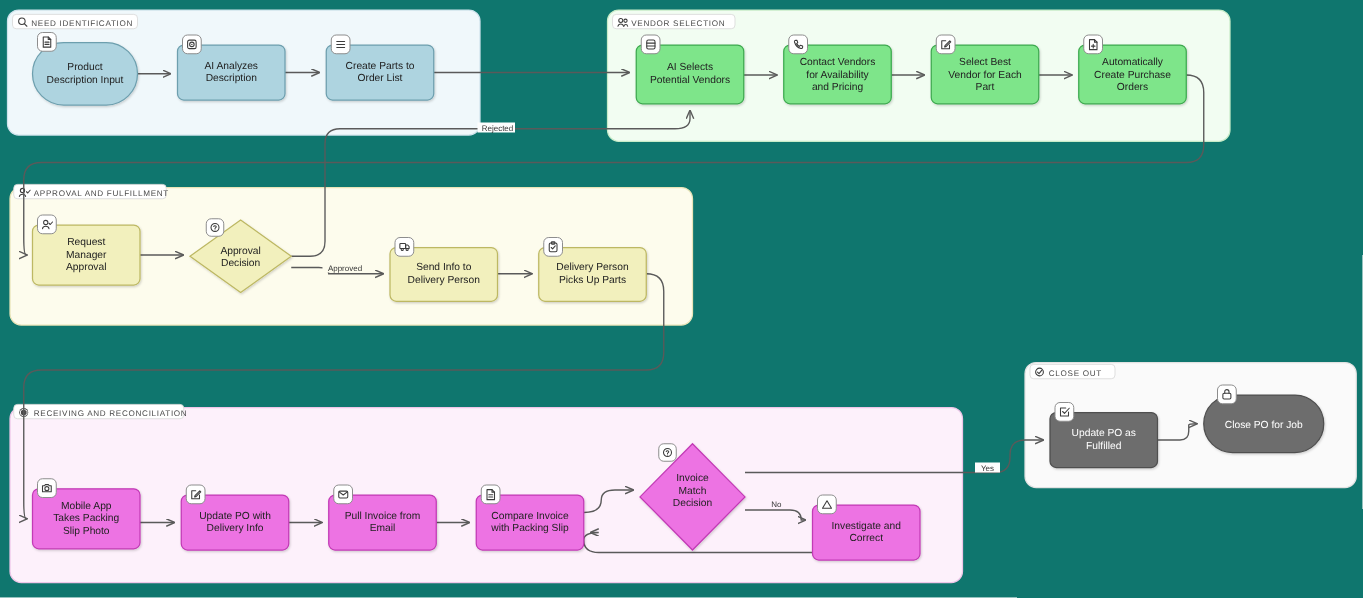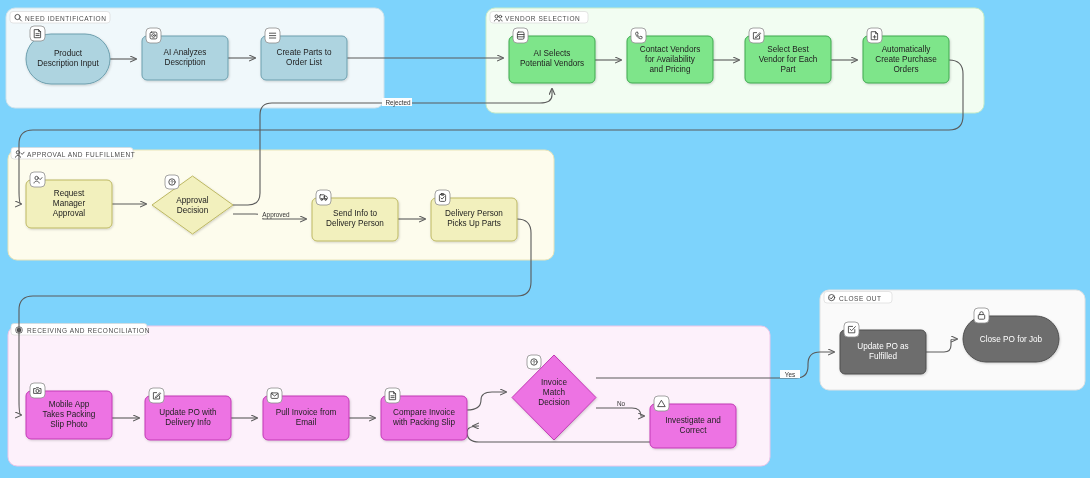--- a/index.html
+++ b/index.html
@@ -1,18 +1,18 @@
 <!DOCTYPE html>
 <html><head>
 <meta charset="utf-8">
 <style>
   html,body{margin:0;padding:0;background:#fdfdfd;}
   body{width:1090px;height:478px;overflow:hidden;
        font-family:"Liberation Sans","DejaVu Sans",sans-serif;}
-  #canvas{position:relative;width:1090px;height:478px;background:#7dd3fc;}
+  #canvas{position:relative;width:1090px;height:478px;background:#0f766e;}
   svg{position:absolute;left:0;top:0;}
   .lane-title{font-size:6.5px;letter-spacing:0.55px;fill:#4a4a4a;
               font-family:"Liberation Sans","DejaVu Sans",sans-serif;}
   .node-label{font-size:8.2px;fill:#222;text-anchor:middle;
               font-family:"Liberation Sans","DejaVu Sans",sans-serif;}
   .node-label-dark{font-size:8.2px;fill:#ffffff;text-anchor:middle;
               font-family:"Liberation Sans","DejaVu Sans",sans-serif;}
   .edge-label{font-size:6.4px;fill:#333;text-anchor:middle;
               font-family:"Liberation Sans","DejaVu Sans",sans-serif;}
   .flow{fill:none;stroke:#5a5a5a;stroke-width:1.1;}

